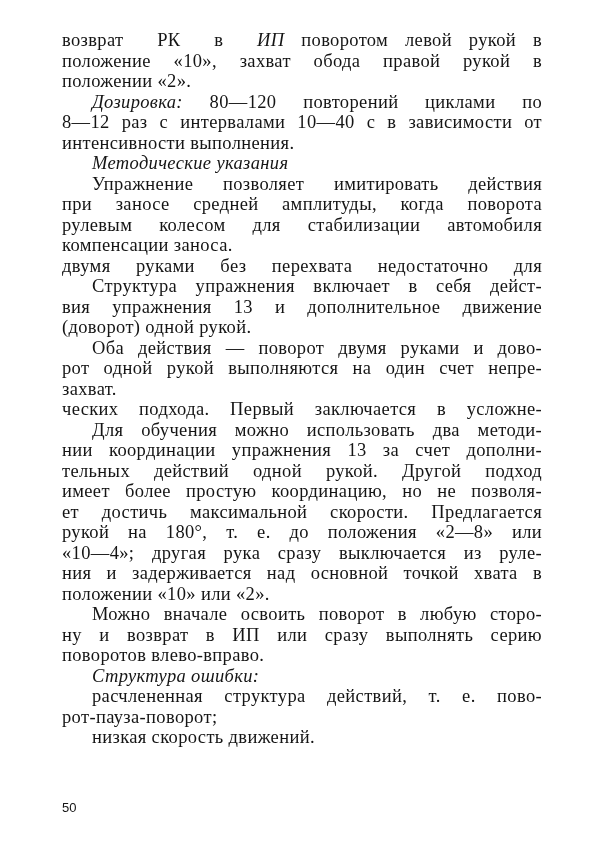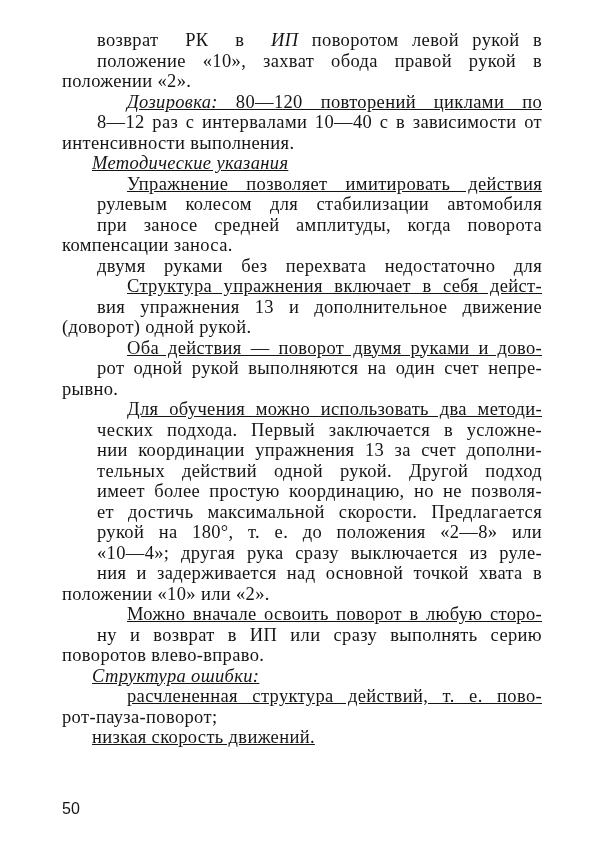--- a/index.html
+++ b/index.html
@@ -1,53 +1,53 @@
 <!DOCTYPE html>
 <html><head>
 <meta charset="utf-8">
 <style>
   html, body { margin: 0; padding: 0; background: #ffffff; }
   body { width: 600px; height: 845px; position: relative; overflow: hidden;
          font-family: "Liberation Serif", "DejaVu Serif", serif; color: #151515; }
   .page { position: absolute; left: 62px; top: 30px; width: 480px; }
   .line { height: 20.5px; line-height: 20.5px; font-size: 18.5px; white-space: nowrap;
           letter-spacing: 0.35px; }
-  .line.just { text-align: justify; text-align-last: justify; margin-left: 35px; }
-  .line.indent { padding-left: 30px; text-decoration: underline; }
+  .line.just { text-align: justify; text-align-last: justify; }
+  .line.indent { padding-left: 30px; }
   .it { font-style: italic; }
   .pagenum { position: absolute; left: 62px; top: 800px; font-family: "Liberation Sans", "DejaVu Sans", sans-serif;
-             font-size: 16px; color: #151515; }
+             font-size: 13px; color: #151515; }
 </style>
 </head>
 <body>
 
 <div class="page">
   <div class="line just">
     <span>возврат&nbsp;&nbsp;РК&nbsp;&nbsp;в&nbsp;&nbsp;</span><span class="it">ИП</span><span> поворотом левой рукой в</span>
   </div>
   <div id="lines">
       <div class="line just"><span>положение «10», захват обода правой рукой в</span></div>
       <div class="line"><span>положении «2».</span></div>
       <div class="line just indent"><span class="it">Дозировка:</span><span> 80—120 повторений циклами по</span></div>
       <div class="line just"><span>8—12 раз с интервалами 10—40 с в зависимости от</span></div>
       <div class="line"><span>интенсивности выполнения.</span></div>
       <div class="line indent"><span class="it">Методические указания</span></div>
       <div class="line just indent"><span>Упражнение позволяет имитировать действия</span></div>
+      <div class="line just"><span>при заносе средней амплитуды, когда поворота</span></div>
       <div class="line just"><span>рулевым колесом для стабилизации автомобиля</span></div>
-      <div class="line just"><span>при заносе средней амплитуды, когда поворота</span></div>
       <div class="line"><span>компенсации заноса.</span></div>
       <div class="line just"><span>двумя руками без перехвата недостаточно для</span></div>
       <div class="line just indent"><span>Структура упражнения включает в себя дейст-</span></div>
       <div class="line just"><span>вия упражнения 13 и дополнительное движение</span></div>
       <div class="line"><span>(доворот) одной рукой.</span></div>
       <div class="line just indent"><span>Оба действия — поворот двумя руками и дово-</span></div>
       <div class="line just"><span>рот одной рукой выполняются на один счет непре-</span></div>
-      <div class="line"><span>рывно.</span></div>
+      <div class="line"><span>захват.</span></div>
+      <div class="line just"><span>ческих подхода. Первый заключается в усложне-</span></div>
       <div class="line just indent"><span>Для обучения можно использовать два методи-</span></div>
-      <div class="line just"><span>ческих подхода. Первый заключается в усложне-</span></div>
       <div class="line just"><span>нии координации упражнения 13 за счет дополни-</span></div>
       <div class="line just"><span>тельных действий одной рукой. Другой подход</span></div>
       <div class="line just"><span>имеет более простую координацию, но не позволя-</span></div>
       <div class="line just"><span>ет достичь максимальной скорости. Предлагается</span></div>
       <div class="line just"><span>рукой на 180°, т. е. до положения «2—8» или</span></div>
       <div class="line just"><span>«10—4»; другая рука сразу выключается из руле-</span></div>
       <div class="line just"><span>ния и задерживается над основной точкой хвата в</span></div>
       <div class="line"><span>положении «10» или «2».</span></div>
       <div class="line just indent"><span>Можно вначале освоить поворот в любую сторо-</span></div>
       <div class="line just"><span>ну и возврат в ИП или сразу выполнять серию</span></div>

